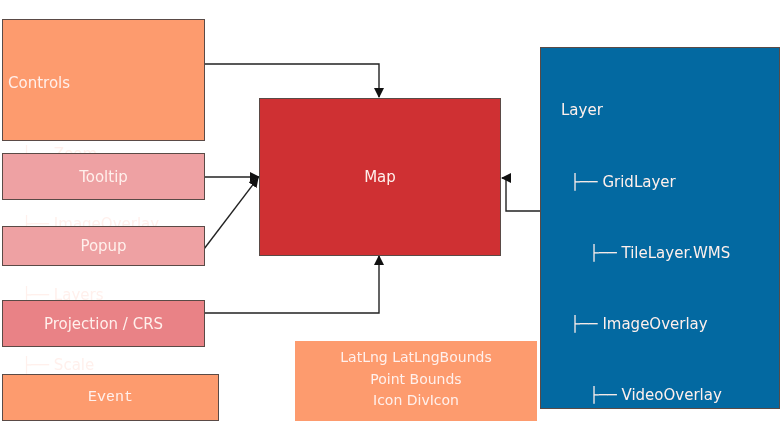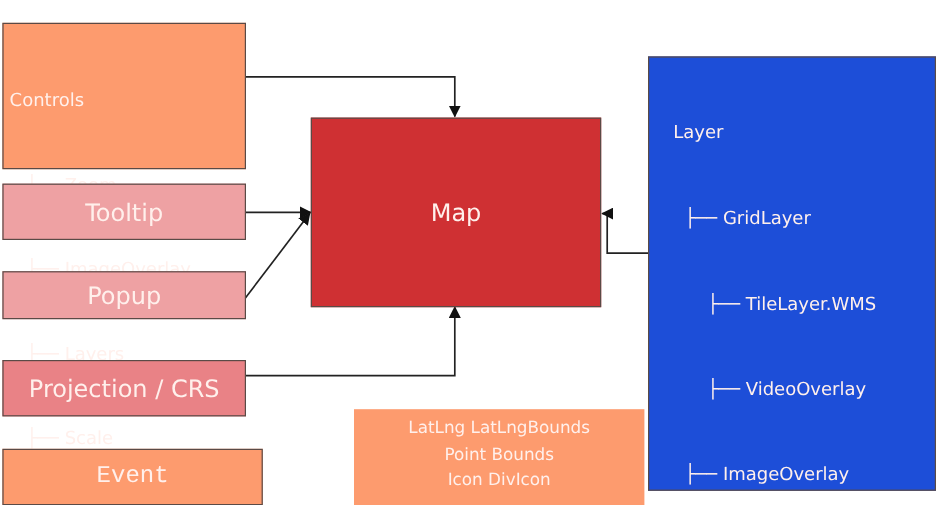--- a/index.html
+++ b/index.html
@@ -1,19 +1,19 @@
 <!DOCTYPE html>
 <html><head>
   <meta charset="utf-8">
   <style>
     html, body { margin: 0; padding: 0; background: #ffffff; }
     body { width: 781px; height: 421px; position: relative; overflow: hidden;
            font-family: "DejaVu Sans", sans-serif; color: #fff0ec; }
     .box { position: absolute; box-sizing: border-box; border: 1.5px solid #5a4a46; }
-    .center { display: flex; align-items: center; justify-content: center; font-size: 20px; }
+    .center { display: flex; align-items: center; justify-content: center; font-size: 15px; }
     .tree { font-size: 15px; line-height: 23.7px; padding: 4px 0 0 5px; white-space: pre; margin-top: 16px; }
     .tree .row { display: block; }
     .lines { font-size: 14px; line-height: 21.5px; text-align: center; padding-top: 6px; margin-left: 36px; }
     svg.conn { position: absolute; left: 0; top: 0; pointer-events: none; }
   </style>
 </head>
 <body>
 
 <svg class="conn" width="781" height="421">
   <defs>
@@ -55,26 +55,26 @@
 <div class="box center" style="left:259px; top:98px; width:242px; height:158px; background:#cf3033;">
   <span>Map</span>
 </div>
 
 <div class="box lines" style="left:259px; top:341px; width:242px; height:80px; background:#fd9b6e; border:none;">
   <div>LatLng  LatLngBounds</div>
   <div>Point  Bounds</div>
   <div>Icon  DivIcon</div>
 </div>
 
-<div class="box tree" style="left:540px; top:31px; width:240px; height:362px; background:#1d4ed8;padding-left:20px;">
+<div class="box tree" style="left:540px; top:31px; width:240px; height:362px; background:#0369a1;padding-left:20px;">
   <span class="row">Layer</span>
   <span class="row">  ├── GridLayer</span>
   <span class="row">      ├── TileLayer.WMS</span>
+  <span class="row">  ├── ImageOverlay</span>
   <span class="row">      ├── VideoOverlay</span>
-  <span class="row">  ├── ImageOverlay</span>
   
   
   
   
   
   
   
   
   
   

